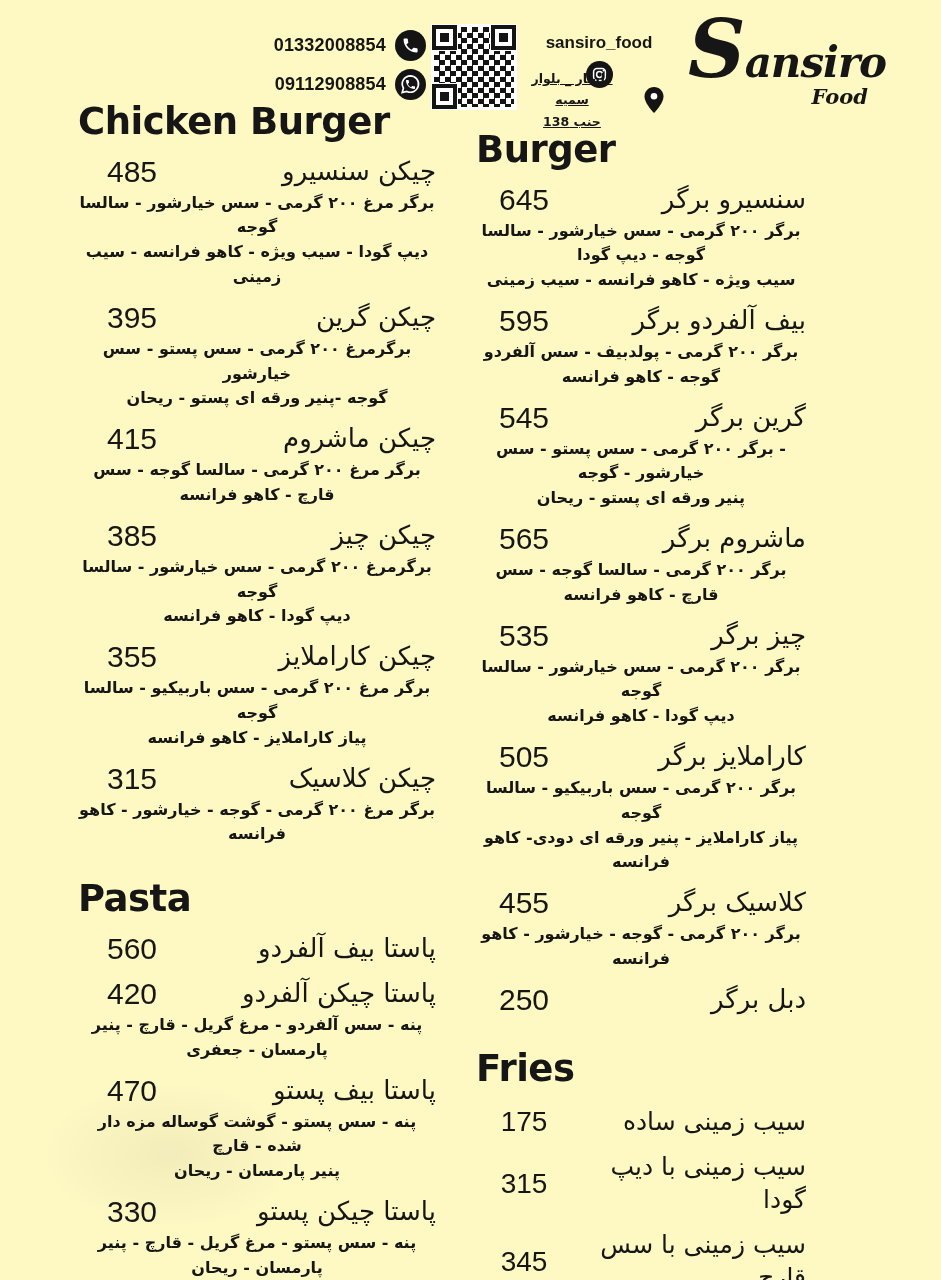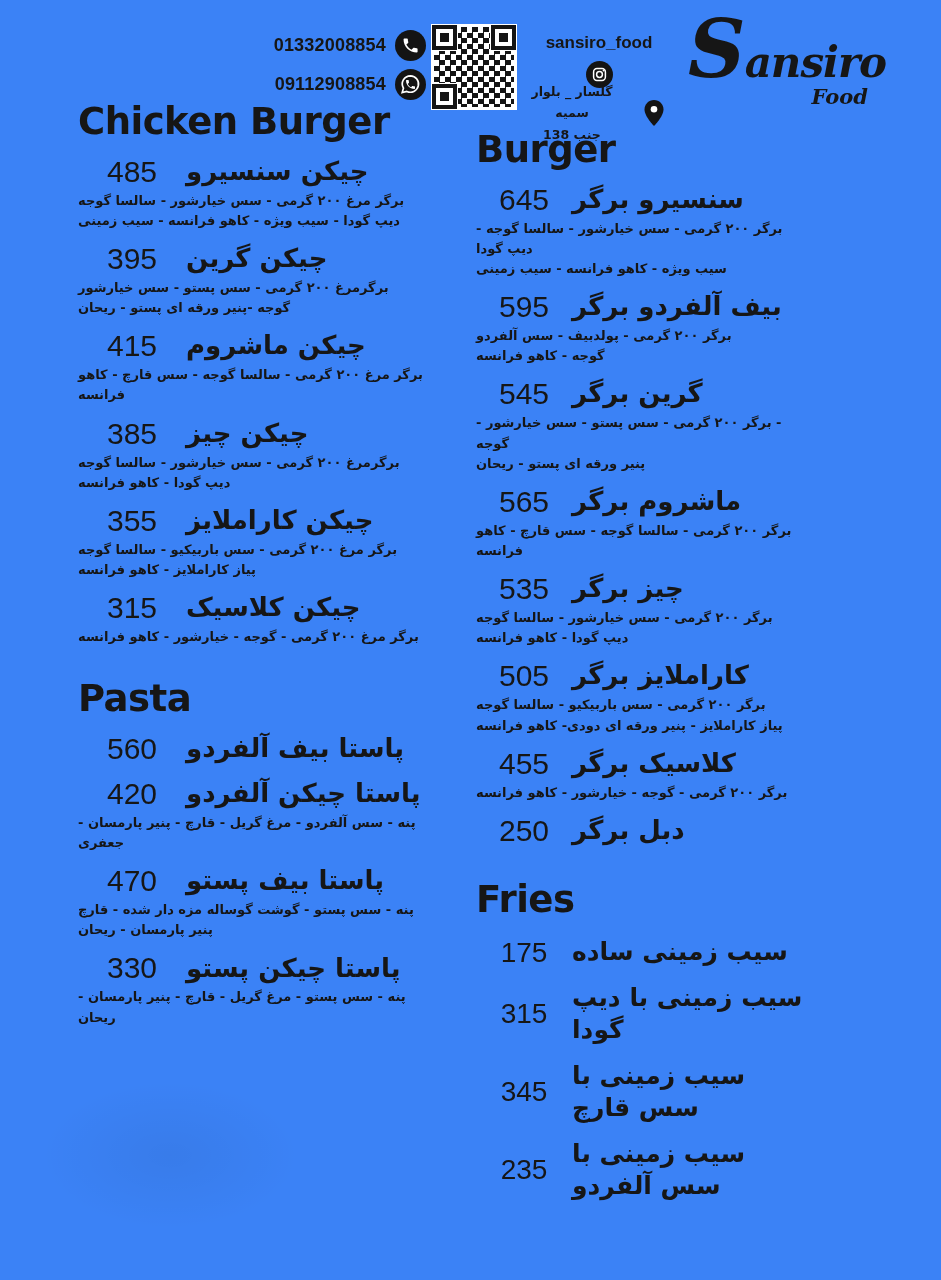--- a/index.html
+++ b/index.html
@@ -1,37 +1,37 @@
 <!DOCTYPE html>
 <html lang="fa"><head>
 <meta charset="utf-8">
 <style>
   * { margin:0; padding:0; box-sizing:border-box; }
   html,body { background:#ffffff; }
   .page {
     position:relative; width:941px; height:1280px; margin:0 auto;
-    background:#3b82f6; color:#161616; overflow:hidden;
+    background:#fef9c3; color:#161616; overflow:hidden;
     font-family:"DejaVu Sans", sans-serif;
   }
   
   .phones { position:absolute; top:28px; left:248px; width:178px; }
   .phone-row { display:flex; align-items:center; justify-content:flex-end; gap:9px; height:34px; margin-bottom:5px; }
   .phone-num { font-family:"Liberation Sans", sans-serif; font-weight:700; font-size:18px; letter-spacing:.2px; }
   .circle-icon { width:31px; height:31px; flex:0 0 31px; }
 
   .qr { position:absolute; left:431px; top:24px; width:86px; height:86px; background:#fff; }
   .qr-pattern { position:absolute; inset:3px; background:repeating-conic-gradient(#141414 0% 25%, #fff 0% 50%) 0 0 / 11px 11px; }
   .qr-finder { position:absolute; width:27px; height:27px; background:#fff; }
   .qr-finder::before { content:""; position:absolute; inset:1px; border:4px solid #141414; }
   .qr-finder::after  { content:""; position:absolute; inset:9px; background:#141414; }
   .qr-tl { left:0; top:0; } .qr-tr { right:0; top:0; } .qr-bl { left:0; bottom:0; }
 
   .insta { position:absolute; top:33px; left:532px; width:134px; display:flex; align-items:center; justify-content:flex-end; gap:8px;flex-direction:column; }
   .insta-handle { font-family:"Liberation Sans", sans-serif; font-weight:700; font-size:17px; }
-  .loc { position:absolute; top:81px; left:528px; width:138px; display:flex; align-items:center; justify-content:flex-end; gap:26px; }
+  .loc { position:absolute; top:68px; left:528px; width:138px; display:flex; align-items:center; justify-content:flex-end; gap:26px;text-decoration:underline; }
   .loc-text { direction:rtl; text-align:center; font-size:12.5px; font-weight:600; line-height:1.7; }
 
   .logo { position:absolute; top:6px; left:688px; width:190px; height:118px; }
   .logo-main {
     font-family:"DejaVu Serif", serif; font-style:italic; font-weight:bold;
     font-size:42px; letter-spacing:-1px; display:block; line-height:1.1;
   }
   .logo-main::first-letter { font-size:1.9em; }
   .logo-sub { display:block; text-align:right; margin:-10px 10px 0 0;
     font-family:"DejaVu Serif", serif; font-style:italic; font-weight:bold; font-size:21px; }
@@ -42,22 +42,22 @@
   #col-right { left:476px; top:130px; width:330px; }
 
   .section-title { font-weight:bold; font-size:37px; letter-spacing:-.5px; line-height:1.1; margin-bottom:12px; }
   .menu-section + .menu-section { margin-top:32px; }
 
   .menu-item { margin-bottom:11px; }
   .item-row { display:flex; align-items:center; }
   .price { width:108px; flex:0 0 108px; text-align:center;
     font-family:"Liberation Sans", sans-serif; font-weight:400; font-size:30px; }
   #col-right .price { width:96px; flex-basis:96px; }
-  .name { flex:1; direction:rtl; text-align:left; font-size:26px; font-weight:bold; line-height:1.3; }
-  .desc { direction:rtl; text-align:left; font-size:13px; font-weight:bold; line-height:1.55;
+  .name { flex:1; direction:rtl; text-align:right; font-size:26px; font-weight:normal; line-height:1.3; }
+  .desc { direction:rtl; text-align:center; font-size:16px; font-weight:bold; line-height:1.55;
     white-space:pre-line; margin-top:2px; }
 
   .compact .section-title { margin-bottom:16px; }
   .compact .menu-item { margin-bottom:13px; }
   .compact .name { font-size:25px; }
   .compact .price { font-size:28px; }
 
   .shadow-blob { position:absolute; left:40px; bottom:50px; width:260px; height:150px; pointer-events:none;
     background:radial-gradient(ellipse at center, rgba(0,0,0,.05), rgba(0,0,0,0) 70%); }
 </style>

